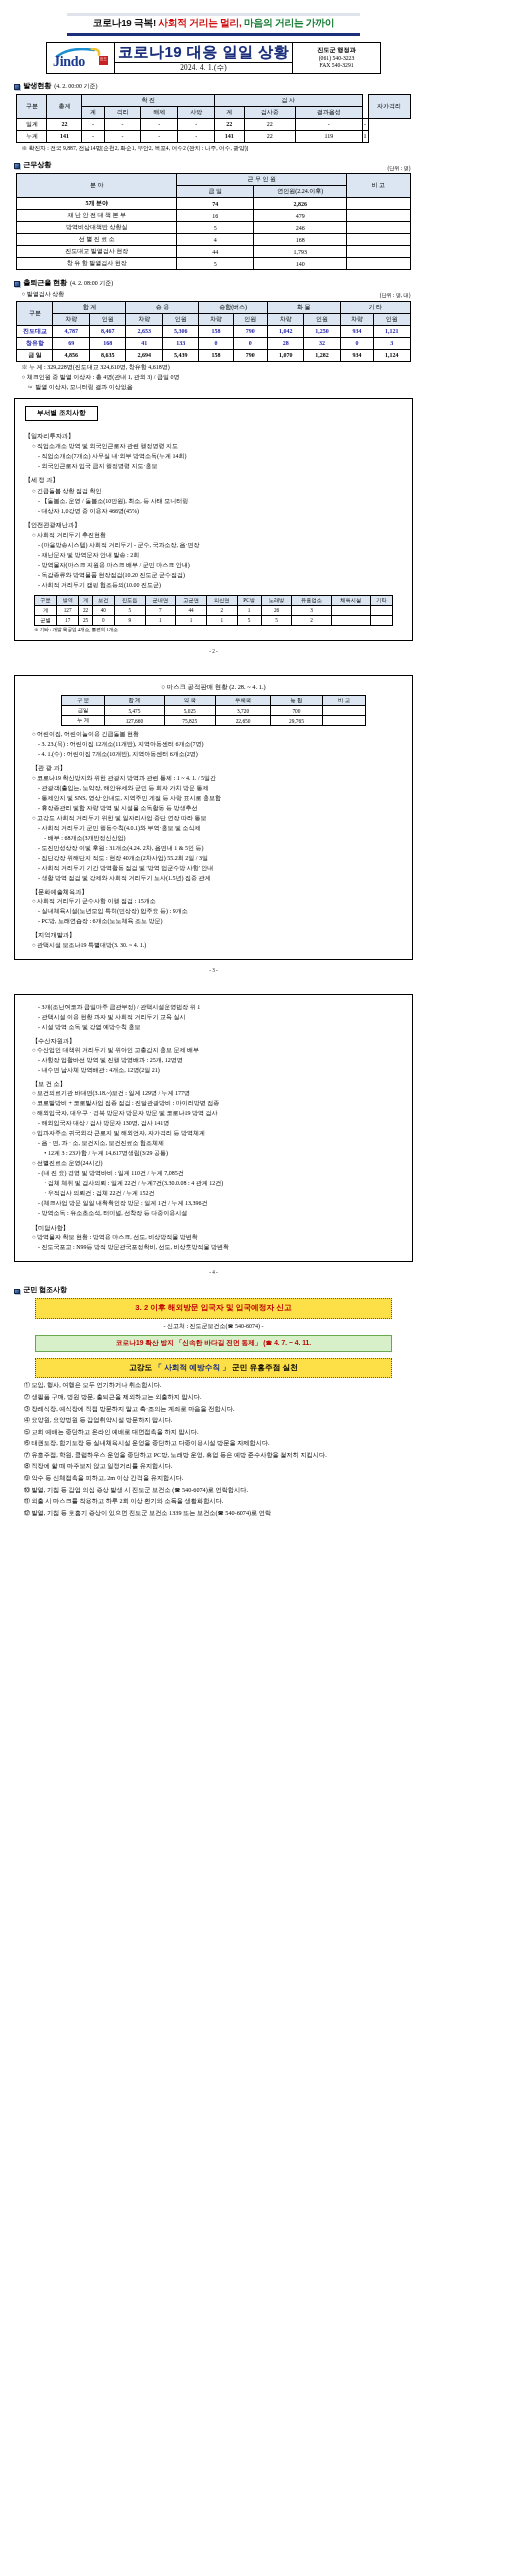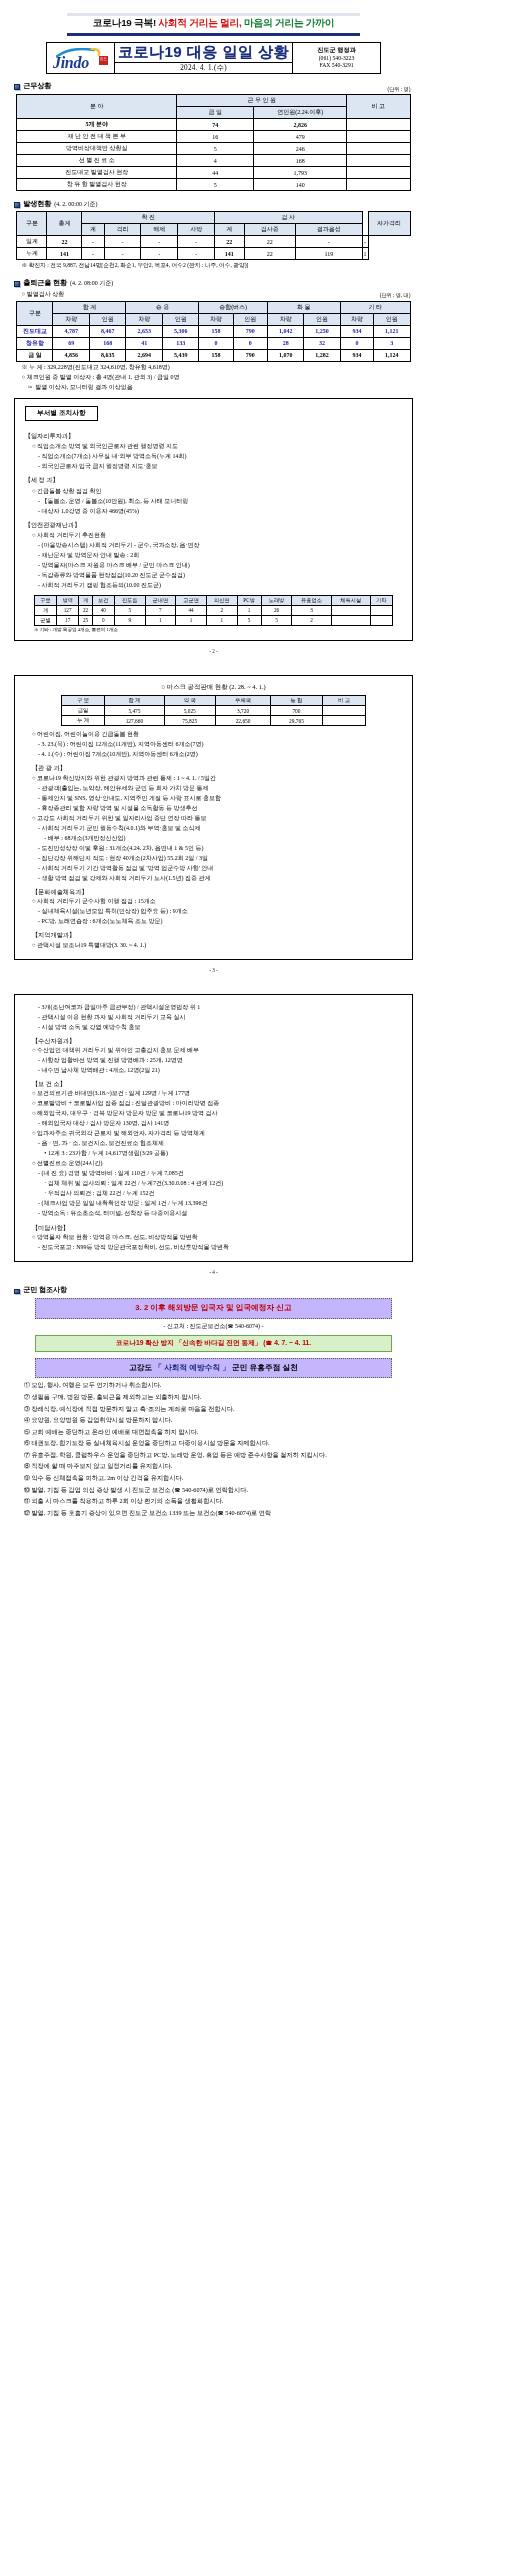--- a/index.html
+++ b/index.html
@@ -50,21 +50,21 @@
     display:flex; align-items:center; justify-content:center;
     position: relative;
   }
   .logo-wrap { position:relative; width:57px; height:24px; }
   .logo-swoosh {
     position:absolute; left:4.1px; top:2.1px; width:47px; height:10.3px;
   }
   .logo-text {
     position:absolute; left:1px; top:8.2px;
     font-family:"Liberation Serif", serif;
-    font-style: italic; font-weight:bold; font-size:16px;
+    font-weight:bold; font-size:14px;
     color:#1b3b8f; letter-spacing:-0.3px;
   }
   .logo-seal {
     position:absolute; right:1px; top:10.3px;
     width:9.3px;height:9.3px;background:#c62222;
     color:#fff;font-size:3.6px;line-height:4.6px;text-align:center;
     font-family:"Liberation Sans",sans-serif;padding-top:0.5px;
   }
   .tb-main { flex:1; display:flex; flex-direction:column; }
   .tb-title {
@@ -155,21 +155,21 @@
     font-size:6.2px; margin: 5.2px 0 1.5px 0; font-weight:normal;
   }
 
   .pagenum {
     text-align:center; font-size:5.2px; margin-top:7.2px; color:#222;
   }
 
   
   .cream-box {
     border: 1px dotted #555;
-    background:#c4b5fd;
+    background:#fde047;
     text-align:center;
     padding:4.1px 3.1px;
     margin: 4.1px 20.6px 3.1px 20.6px;
     font-family:"Liberation Sans","DejaVu Sans",sans-serif;
     font-weight:bold;
     font-size:7.7px;
   }
   .cream-box .blu { color:#1b2f7a; }
   .cream-box .red { color:#c00000; }
   .cream-sub {
@@ -221,81 +221,20 @@
     <div class="tb-dept">
       <span class="d1">진도군 행정과</span>
       <span>(061) 540-3223</span>
       <span>FAX  540-3291</span>
     </div>
   </div>
 
   <div class="sec">
     <div class="sec-head">
       <span class="sq"></span>
-      <span class="sec-title">근무상황</span>
-    </div>
-    <div style="text-align:right;font-size:5.2px;margin:-7.2px 2.1px 1px 0;">(단위 : 명)</div>
-    <div class="tbl-wrap">
-      <table class="grid">
-        <thead>
-          <tr>
-            <th rowspan="2" style="width:170px">분      야</th>
-            <th colspan="2">근 무 인 원</th>
-            <th rowspan="2" style="width:67px">비  고</th>
-          </tr>
-          <tr>
-            <th style="width:82px">금  일</th>
-            <th style="width:98px">연인원(2.24.이후)</th>
-          </tr>
-        </thead>
-        <tbody>
-          <tr>
-            <td class="bold">5개 분야</td>
-            <td class="bold">74</td>
-            <td class="bold">2,826</td>
-            <td></td>
-          </tr>
-          <tr>
-            <td>재 난 안 전 대 책 본 부</td>
-            <td>16</td>
-            <td>479</td>
-            <td></td>
-          </tr>
-          <tr>
-            <td>방역비상대책반 상황실</td>
-            <td>5</td>
-            <td>246</td>
-            <td></td>
-          </tr>
-          <tr>
-            <td>선  별  진  료  소</td>
-            <td>4</td>
-            <td>168</td>
-            <td></td>
-          </tr>
-          <tr>
-            <td>진도대교 발열검사 현장</td>
-            <td>44</td>
-            <td>1,793</td>
-            <td></td>
-          </tr>
-          <tr>
-            <td>창 유 항 발열검사 현장</td>
-            <td>5</td>
-            <td>140</td>
-            <td></td>
-          </tr>
-        </tbody>
-      </table>
-    </div>
-  </div>
-
-  <div class="sec">
-    <div class="sec-head">
-      <span class="sq"></span>
       <span class="sec-title">발생현황</span>
       <span class="sec-sub">(4. 2. 00:00 기준)</span>
     </div>
     <div class="tbl-wrap">
       <table class="grid">
         <thead>
           <tr>
             <th rowspan="2" style="width:30px">구분</th>
             <th rowspan="2" style="width:35px">총계</th>
             <th colspan="4">확      진</th>
@@ -335,20 +274,81 @@
             <td>-</td>
             <td class="bold">141</td>
             <td>22</td>
             <td>119</td>
             <td>1</td>
           </tr>
         </tbody>
       </table>
     </div>
     <div class="note">※ 확진자 : 전국 9,887, 전남14명[순천2, 화순1, 무안2, 목포4, 여수2 (완치 : 나주, 여수, 광양)]</div>
+  </div>
+
+  <div class="sec">
+    <div class="sec-head">
+      <span class="sq"></span>
+      <span class="sec-title">근무상황</span>
+    </div>
+    <div style="text-align:right;font-size:5.2px;margin:-7.2px 2.1px 1px 0;">(단위 : 명)</div>
+    <div class="tbl-wrap">
+      <table class="grid">
+        <thead>
+          <tr>
+            <th rowspan="2" style="width:170px">분      야</th>
+            <th colspan="2">근 무 인 원</th>
+            <th rowspan="2" style="width:67px">비  고</th>
+          </tr>
+          <tr>
+            <th style="width:82px">금  일</th>
+            <th style="width:98px">연인원(2.24.이후)</th>
+          </tr>
+        </thead>
+        <tbody>
+          <tr>
+            <td class="bold">5개 분야</td>
+            <td class="bold">74</td>
+            <td class="bold">2,826</td>
+            <td></td>
+          </tr>
+          <tr>
+            <td>재 난 안 전 대 책 본 부</td>
+            <td>16</td>
+            <td>479</td>
+            <td></td>
+          </tr>
+          <tr>
+            <td>방역비상대책반 상황실</td>
+            <td>5</td>
+            <td>246</td>
+            <td></td>
+          </tr>
+          <tr>
+            <td>선  별  진  료  소</td>
+            <td>4</td>
+            <td>168</td>
+            <td></td>
+          </tr>
+          <tr>
+            <td>진도대교 발열검사 현장</td>
+            <td>44</td>
+            <td>1,793</td>
+            <td></td>
+          </tr>
+          <tr>
+            <td>창 유 항 발열검사 현장</td>
+            <td>5</td>
+            <td>140</td>
+            <td></td>
+          </tr>
+        </tbody>
+      </table>
+    </div>
   </div>
 
   <div class="sec">
     <div class="sec-head">
       <span class="sq"></span>
       <span class="sec-title">출퇴근을 현황</span>
       <span class="sec-sub">(4. 2. 08:00 기준)</span>
     </div>
     <div style="display:flex;justify-content:space-between;align-items:flex-end;margin:1px 2.1px 1.5px 7.2px;">
       <span style="font-size:6px;">○ <span>발열검사 상황</span></span>

